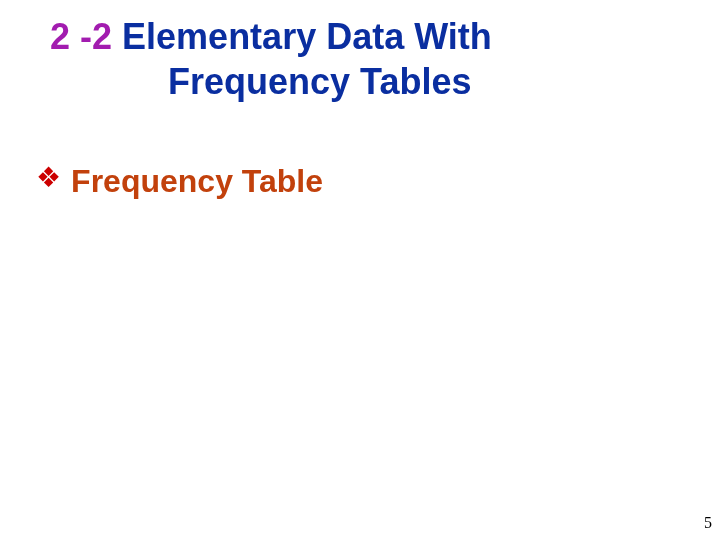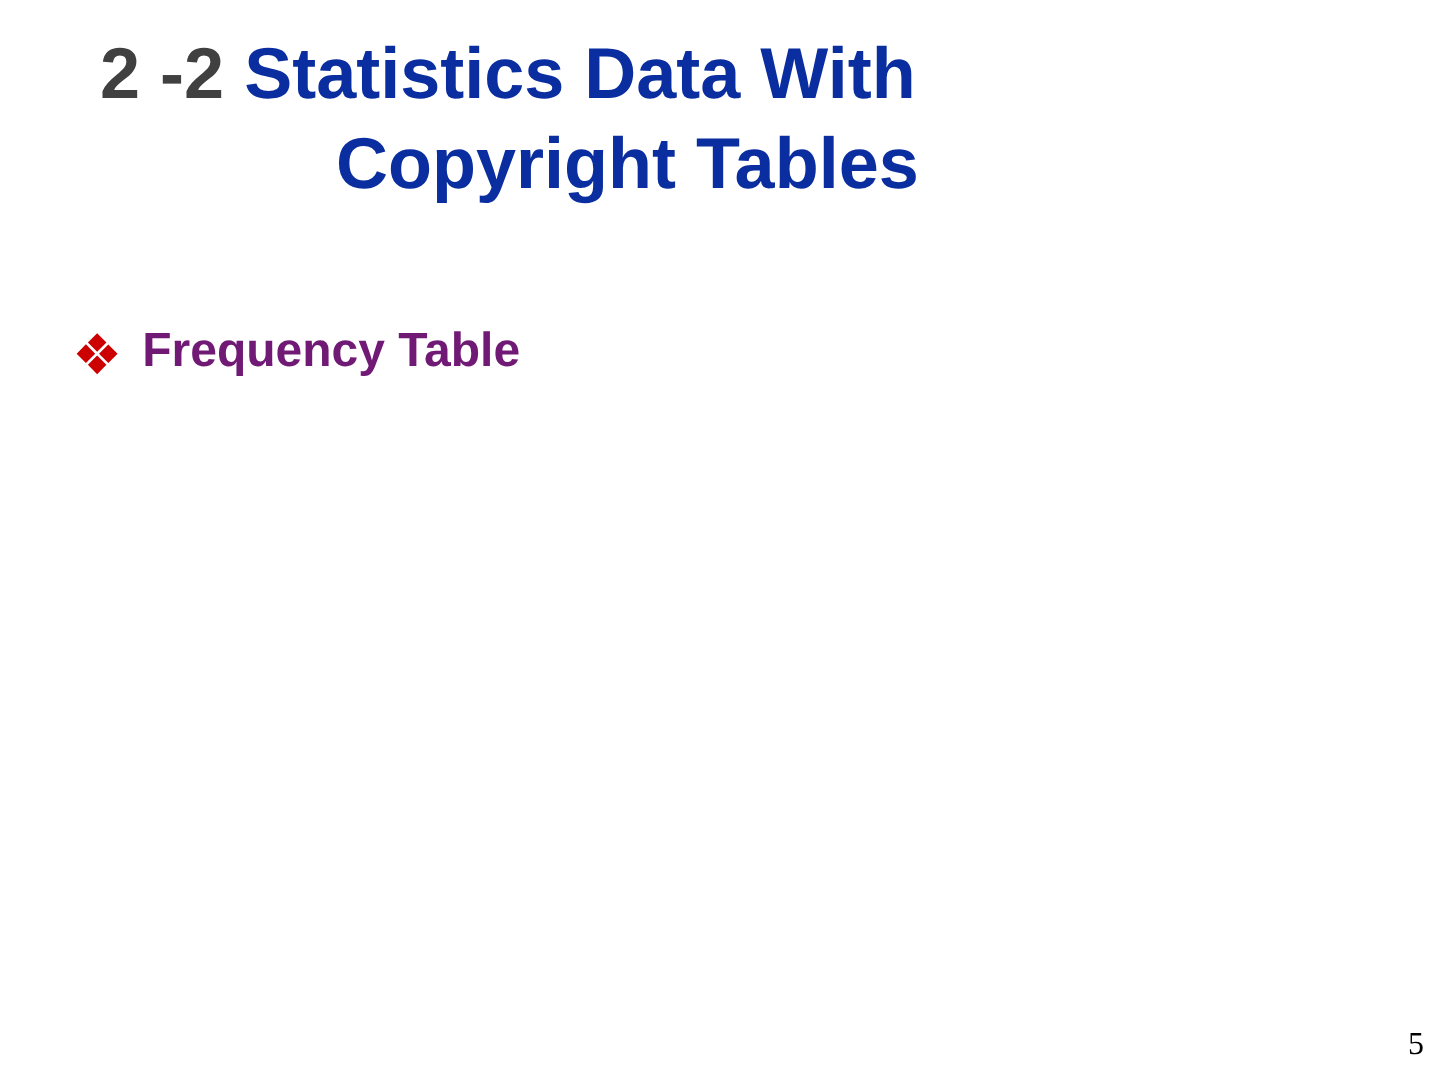--- a/index.html
+++ b/index.html
@@ -22,21 +22,21 @@
     position: absolute;
     top: 14px;
     left: 50px;
     width: 620px;
     font-size: 36px;
     font-weight: bold;
     line-height: 1.25;
     color: #000;
   }
   .title .sect-num {
-    color: #404040;
+    color: #a21caf;
   }
   .title .sect-name {
     color: #0a2ea0;
   }
   .title .line2 {
     display: block;
     color: #0a2ea0;
     padding-left: 118px;
   }
   .bullet-row {
@@ -49,22 +49,22 @@
   }
   .bullet-icon {
     color: #cc0000;
     font-size: 28px;
     line-height: 1;
     margin-right: 10px;
     margin-top: 2px;
     flex: none;
   }
   .bullet-text {
-    color: #701a75;
-    font-size: 24px;
+    color: #c2410c;
+    font-size: 32px;
     font-weight: bold;
     line-height: 1.2;
   }
   .body-text {
     position: absolute;
     top: 216px;
     left: 102px;
     width: 560px;
     font-size: 22px;
     font-weight: bold;
@@ -90,22 +90,22 @@
   }
 </style>
 </head>
 <body>
 
 <div class="slide">
 
   <div class="title">
     <span class="sect-num">2 -2</span>
     <span> </span>
-    <span class="sect-name">Statistics Data With</span>
-    <span class="line2">Copyright Tables</span>
+    <span class="sect-name">Elementary Data With</span>
+    <span class="line2">Frequency Tables</span>
   </div>
 
   <div class="bullet-row">
     <span class="bullet-icon">❖</span>
     <span class="bullet-text">Frequency Table</span>
   </div>
 
 
 
   <div class="page-num">5</div>

